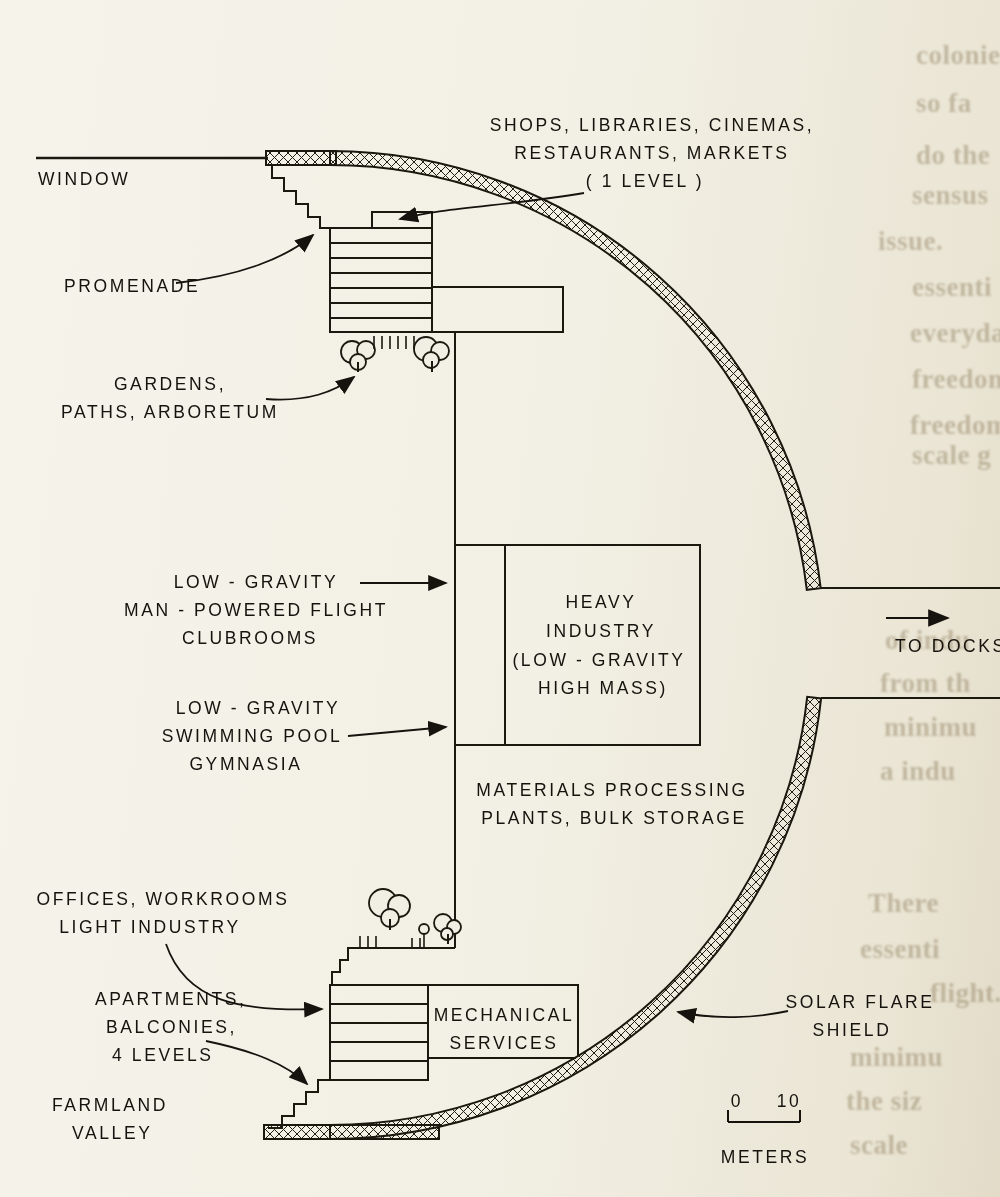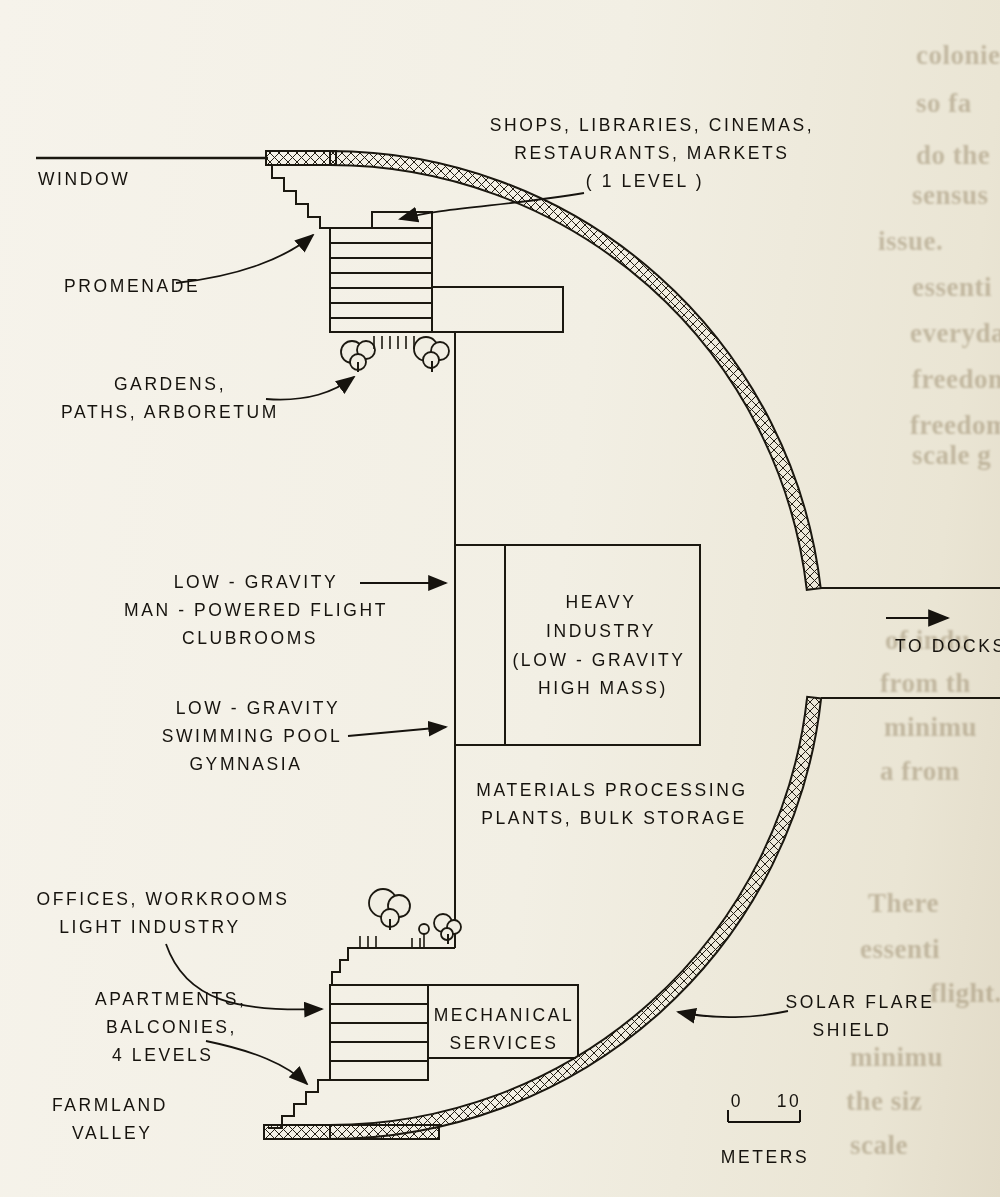--- a/index.html
+++ b/index.html
@@ -40,21 +40,21 @@
     <span style="left:912px; top:180px">sensus</span>
     <span style="left:878px; top:226px">issue.</span>
     <span style="left:912px; top:272px">essenti</span>
     <span style="left:910px; top:318px">everyda</span>
     <span style="left:912px; top:364px">freedom</span>
     <span style="left:910px; top:410px">freedom</span>
     <span style="left:912px; top:440px">scale g</span>
     <span style="left:885px; top:625px">of indu</span>
     <span style="left:880px; top:668px">from th</span>
     <span style="left:884px; top:712px">minimu</span>
-    <span style="left:880px; top:756px">a from</span>
+    <span style="left:880px; top:756px">a indu</span>
     <span style="left:868px; top:888px">There</span>
     <span style="left:860px; top:934px">essenti</span>
     <span style="left:930px; top:978px">flight.</span>
     <span style="left:850px; top:1042px">minimu</span>
     <span style="left:846px; top:1086px">the siz</span>
     <span style="left:850px; top:1130px">scale</span>
   </div>
 
 
   <svg class="diagram" width="1000" height="1197" viewBox="0 0 1000 1197">

